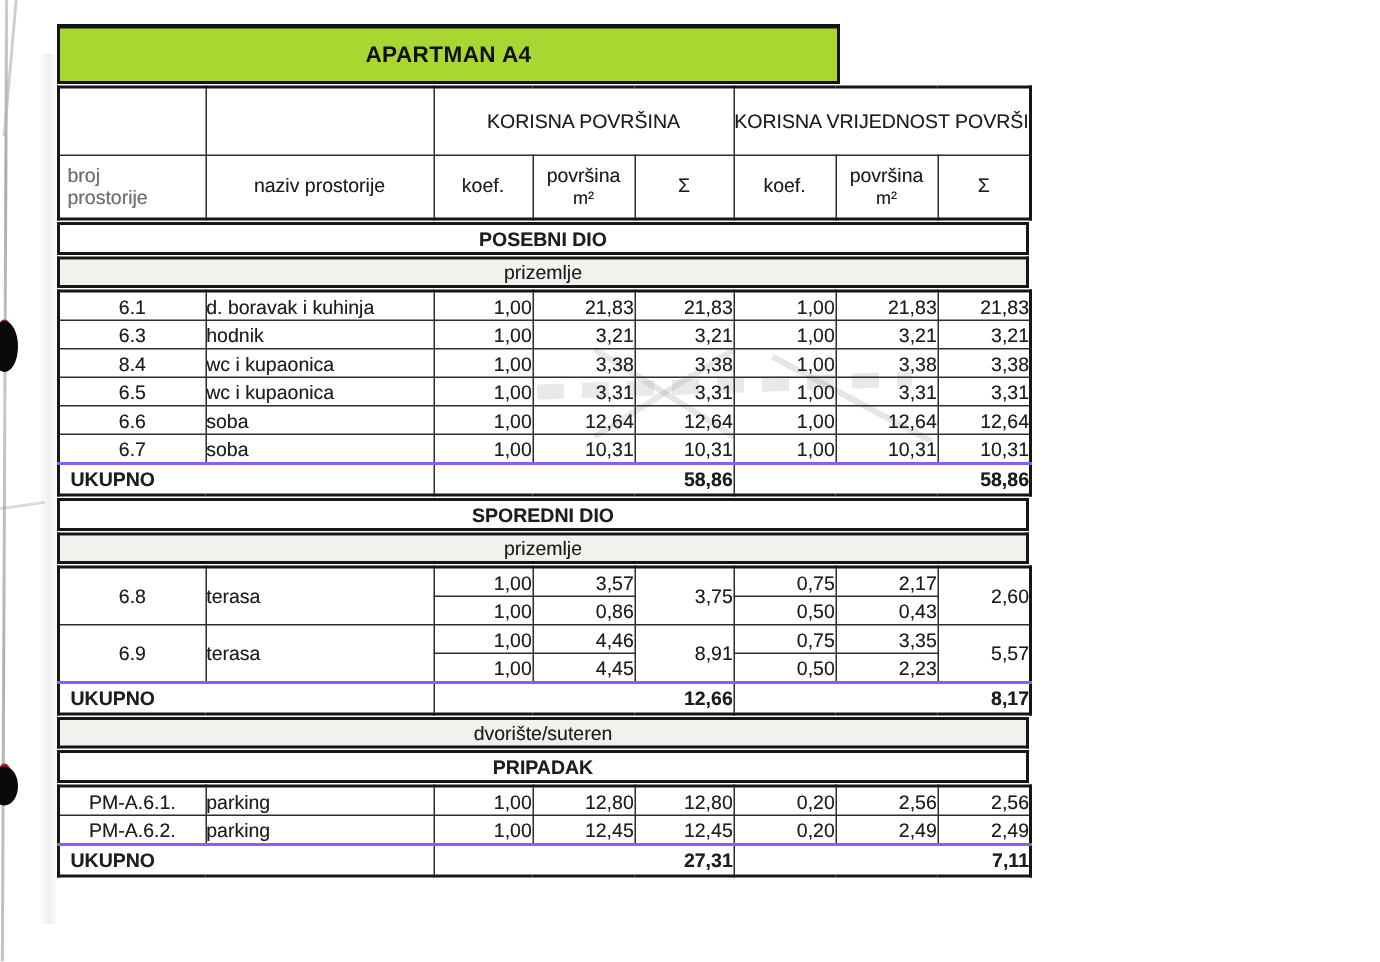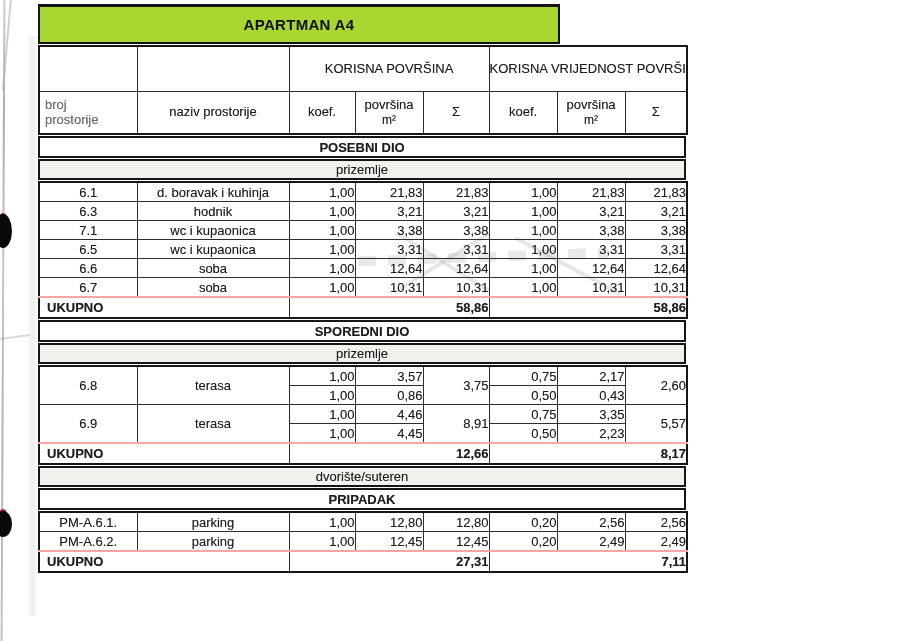--- a/index.html
+++ b/index.html
@@ -1,21 +1,21 @@
 <!DOCTYPE html>
 <html><head>
 <meta charset="utf-8">
 <style>
   html,body{margin:0;padding:0;}
   body{
     width:920px;height:641px;position:relative;overflow:hidden;
     background:#ffffff;color:#1d1d1d;
     font-family:"Liberation Sans",sans-serif;
   }
-  .doc{position:absolute;left:38px;top:4px;width:522px;}
+  .doc{position:absolute;left:38px;top:16px;width:522px;}
 
   
   .title-bar{
     height:35px;background:#a8d731;
     border:2px solid #141414;border-top-width:3px;
     display:flex;align-items:center;justify-content:center;
     font-weight:bold;font-size:15px;letter-spacing:.3px;color:#101010;
     margin-bottom:1px;
   }
 
@@ -36,25 +36,25 @@
   .sigma{font-size:15px;}
   .unit{font-size:12px;}
 
   
   .section-title td{height:18px;font-weight:bold;text-align:center;}
   .floor td{height:17px;text-align:center;background:#f2f1ee;}
 
   
   tr.dr td{height:18px;}
   td.idc{text-align:center;}
-  td.nm{text-align:center;}
+  td.nm{text-align:left;}
   td.num{text-align:right;padding-right:11px;}
   td.vsplit{border-left:2px solid #161616;}
   td.nsplit{border-left:2px solid #161616;}
-  tr.total td{height:19px;border-top:2px solid #fca5a5;font-weight:bold;}
+  tr.total td{height:19px;border-top:2px solid #8b5cf6;font-weight:bold;}
   tr.total td.lbl{text-align:left;padding-left:7px;}
   .grand td{height:21px;font-weight:bold;}
   .grand td.lbl{text-align:left;padding-left:7px;}
 
   
   .edge-line{position:absolute;left:2px;top:0;width:2px;height:641px;
     background:linear-gradient(180deg,#bdbdbd 0%,#8f8f8f 18%,#b5b5b5 42%,#989898 70%,#b0b0b0 100%);
     opacity:.75;transform:rotate(.25deg);}
   .edge-line-top{position:absolute;left:6px;top:-4px;width:2px;height:95px;background:#b5b5b5;
     transform:rotate(5deg);opacity:.65;}
@@ -176,21 +176,21 @@
       <td class="idc">6.3</td>
       <td class="nm">hodnik</td>
       <td class="num nsplit">1,00</td>
       <td class="num">3,21</td>
       <td class="num">3,21</td>
       <td class="num vsplit">1,00</td>
       <td class="num">3,21</td>
       <td class="num">3,21</td>
     </tr>
     <tr class="dr">
-      <td class="idc">7.1</td>
+      <td class="idc">8.4</td>
       <td class="nm">wc i kupaonica</td>
       <td class="num nsplit">1,00</td>
       <td class="num">3,38</td>
       <td class="num">3,38</td>
       <td class="num vsplit">1,00</td>
       <td class="num">3,38</td>
       <td class="num">3,38</td>
     </tr>
     <tr class="dr">
       <td class="idc">6.5</td>

